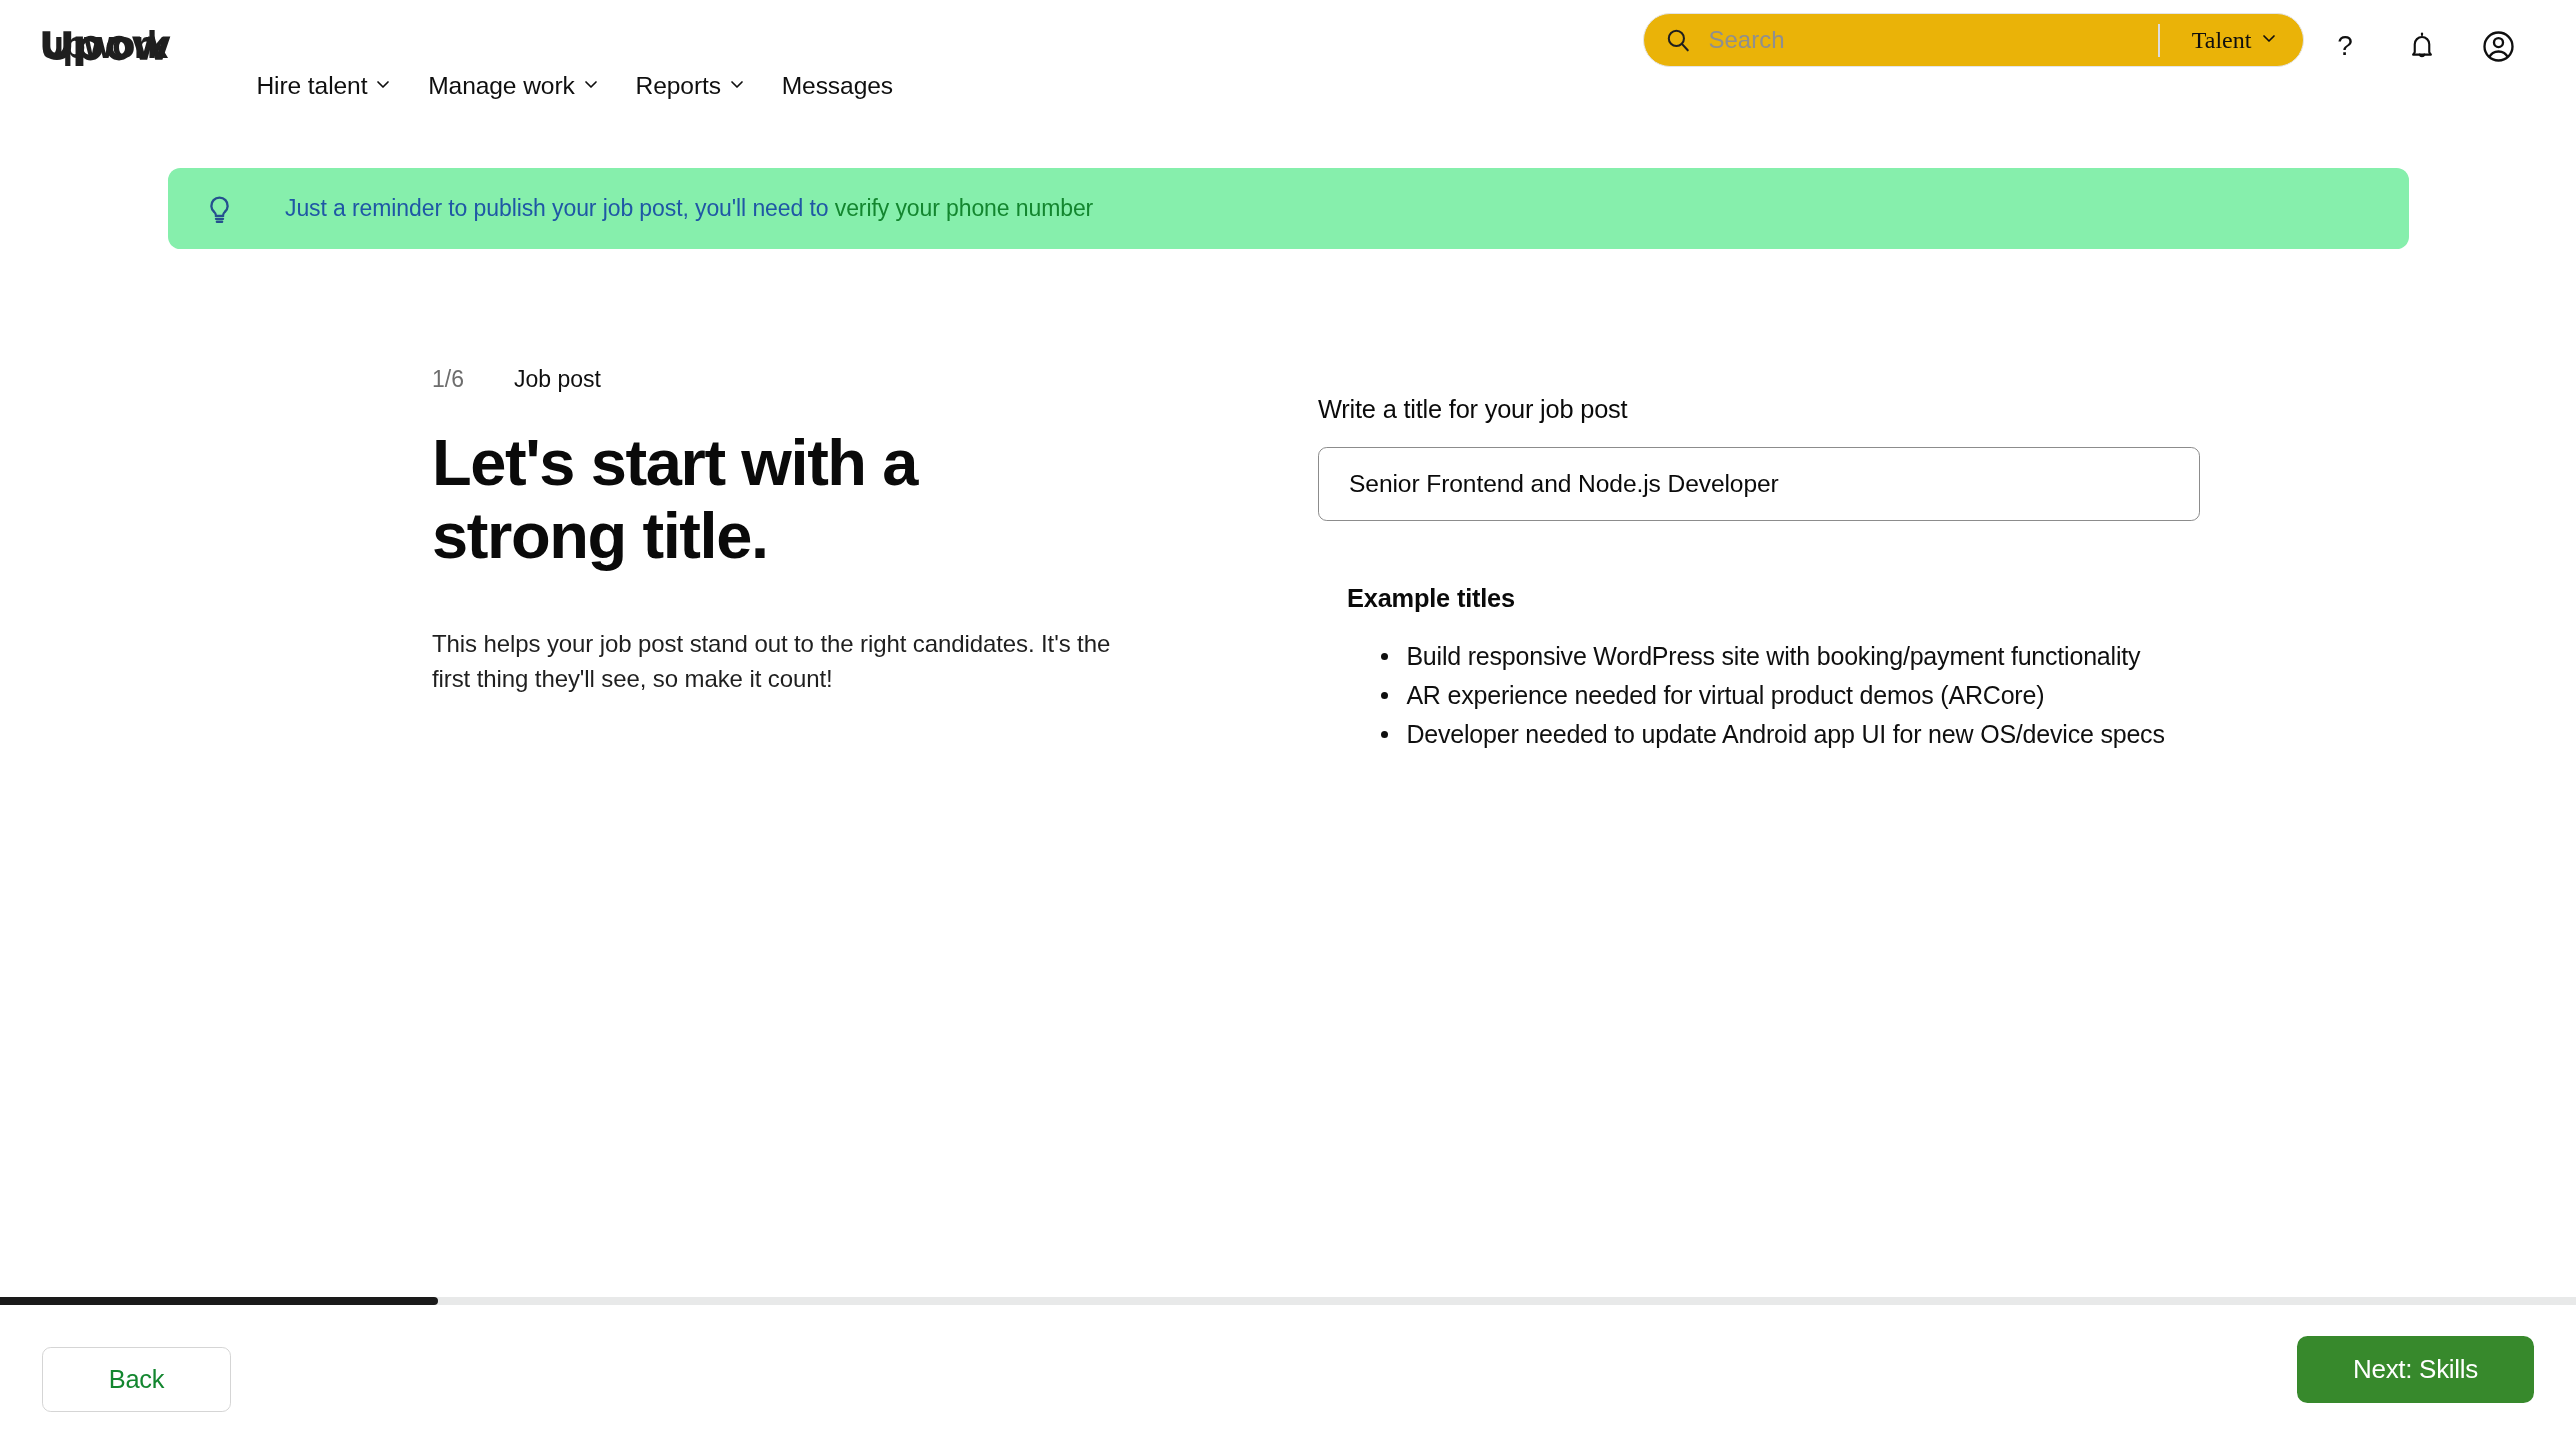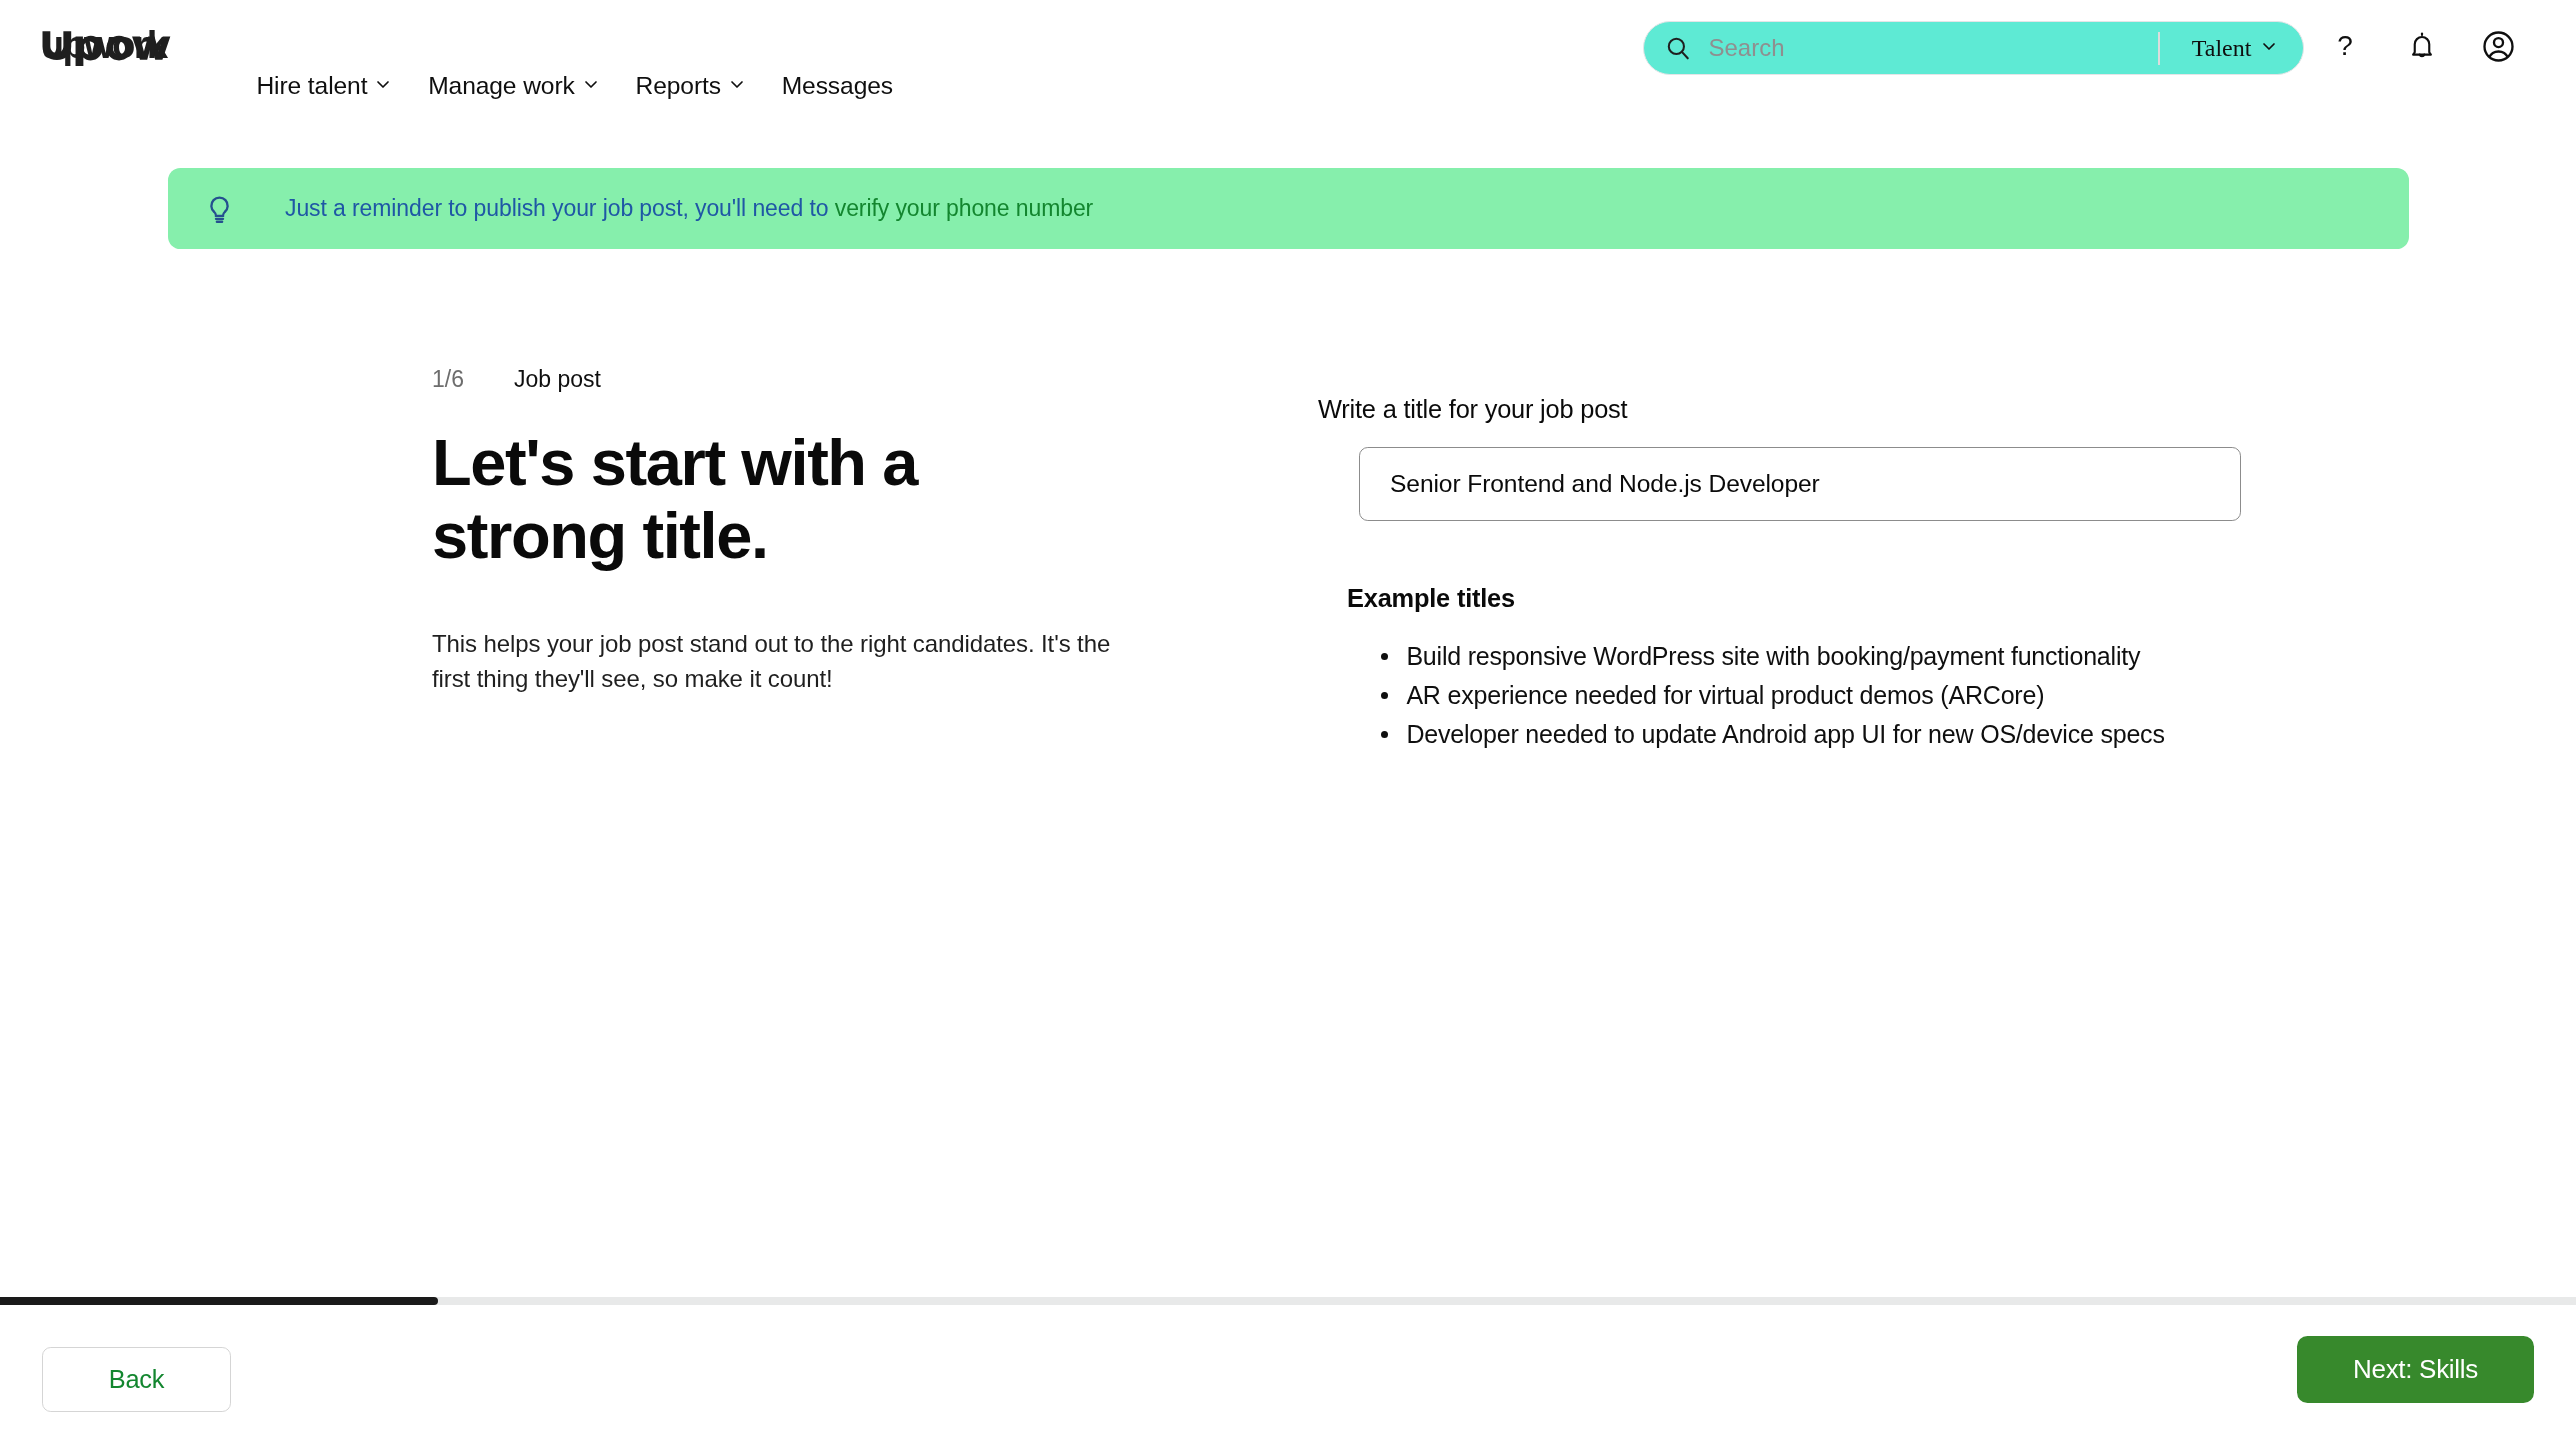--- a/index.html
+++ b/index.html
@@ -60,28 +60,28 @@
     height: 16px;
     position: relative;
     top: -1.8px;
   }
   .chev svg { display: block; }
 
   
   .searchwrap {
     position: absolute;
     left: 1643px;
-    top: 21px;
+    top: 13px;
     width: 661px;
     height: 54px;
     border: 1.4px solid #e4e5e7;
     border-radius: 30px;
     display: flex;
     align-items: center;
-    background: #5eead4;
+    background: #eab308;
     justify-content: flex-end;
   }
   .search-icon {
     margin-left: 21px;
     width: 26px; height: 26px;
     display: flex; align-items: center; justify-content: center;
     flex: none;
   }
   .search-input {
     border: none;
@@ -220,21 +220,20 @@
     height: 74px;
     border: 1.5px solid #8c8c8c;
     border-radius: 8.8px;
     padding: 0 30px;
     font-size: 24.6px;
     font-family: "Liberation Sans", sans-serif;
     color: #0a0a0a;
     outline: none;
     background: #fff;
     letter-spacing: -0.1px;
-    margin-left: 41px;
   }
 
   .examples-head {
     margin-top: 63px;
     margin-left: 29px;
     font-size: 25.4px;
     font-weight: 700;
     color: #0a0a0a;
     letter-spacing: -0.2px;
   }

